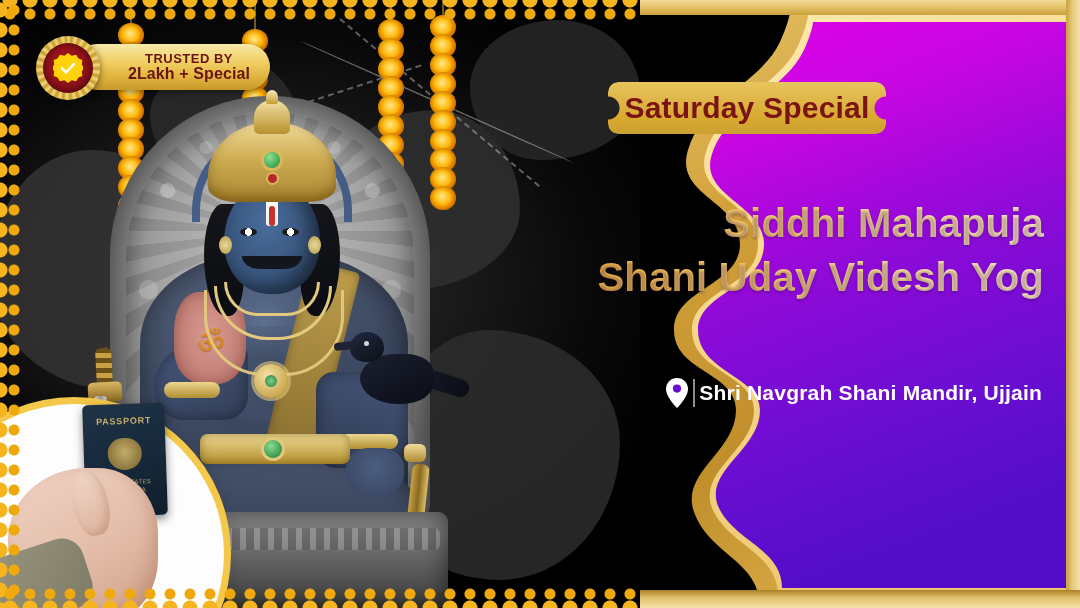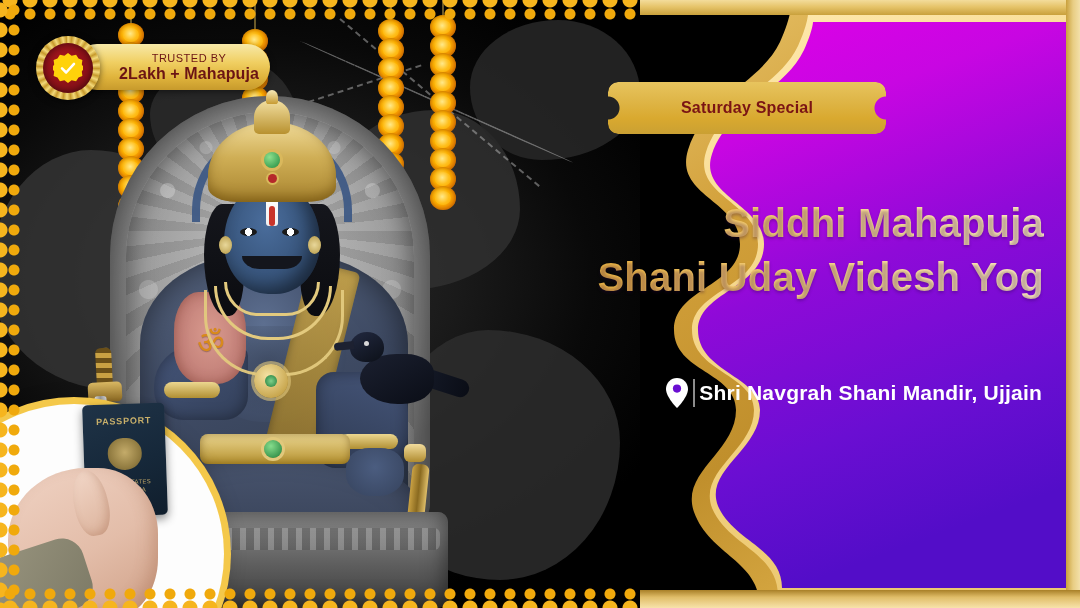--- a/index.html
+++ b/index.html
@@ -286,21 +286,21 @@
   .trust-badge { position:absolute; left:36px; top:36px; z-index:20;
       display:flex; align-items:center; height:62px; }
   .tb-pill {
       position:absolute; left:38px; top:8px;
       width:196px; height:46px; border-radius:23px;
       background:linear-gradient(180deg,#f7e9a8 0%, #f0cf62 40%, #e0b43c 72%, #c79a2c 100%);
       box-shadow:0 2px 6px rgba(0,0,0,.45);
       display:flex; flex-direction:column; align-items:center; justify-content:center;
       padding-left:34px;
   }
-  .tb-l1 { color:#6b1414; font-size:11px; font-weight:normal; letter-spacing:.5px; line-height:13px; }
+  .tb-l1 { color:#6b1414; font-size:13px; font-weight:bold; letter-spacing:.5px; line-height:13px; }
   .tb-l2 { color:#6b1414; font-size:16px; font-weight:bold; line-height:18px; letter-spacing:.1px; }
   .tb-seal { position:absolute; left:0; top:0; width:64px; height:64px; z-index:2;
       border-radius:50%;
       background:
         conic-gradient(from 0deg,
           #f3d97a 0deg, #c79a2c 7deg, #f3d97a 14deg, #c79a2c 21deg, #f3d97a 28deg,
           #c79a2c 35deg, #f3d97a 42deg, #c79a2c 49deg, #f3d97a 56deg, #c79a2c 63deg,
           #f3d97a 70deg, #c79a2c 77deg, #f3d97a 84deg, #c79a2c 91deg, #f3d97a 98deg,
           #c79a2c 105deg, #f3d97a 112deg, #c79a2c 119deg, #f3d97a 126deg, #c79a2c 133deg,
           #f3d97a 140deg, #c79a2c 147deg, #f3d97a 154deg, #c79a2c 161deg, #f3d97a 168deg,
@@ -341,21 +341,21 @@
       -webkit-mask-image:
           radial-gradient(circle 11px at 0px 26px, transparent 0 11px, #000 12px),
           radial-gradient(circle 11px at 278px 26px, transparent 0 11px, #000 12px);
       -webkit-mask-composite:source-in;
       mask-image:
           radial-gradient(circle 11px at 0px 26px, transparent 0 11px, #000 12px),
           radial-gradient(circle 11px at 278px 26px, transparent 0 11px, #000 12px);
       mask-composite:intersect;
       box-shadow:0 2px 8px rgba(60,0,80,.35);
   }
-  .ribbon-text { color:#7a1414; font-size:16px; font-weight:bold; letter-spacing:.2px; }
+  .ribbon-text { color:#7a1414; font-size:30px; font-weight:bold; letter-spacing:.2px; }
 
   .title-block { position:absolute; left:0; right:36px; top:196px; text-align:right; }
   .title-line { font-size:40px; font-weight:bold; line-height:54px; letter-spacing:.2px;
       background:linear-gradient(90deg,#d99b27 0%, #f0bc4e 32%, #fbdd93 68%, #ffeec4 100%);
       -webkit-background-clip:text; background-clip:text; color:transparent;
       text-shadow:0 2px 3px rgba(40,0,60,.28); }
 
   .loc-row { position:absolute; right:38px; top:378px;
       display:flex; align-items:center; gap:4px; }
   .pin { width:24px; height:30px; flex:0 0 auto; }
@@ -518,21 +518,21 @@
     <div class="sleeve"></div>
 
     <div class="lace lace-top"></div>
     <div class="lace lace-left"></div>
     <div class="lace lace-bottom"></div>
   </div>
 
   <div class="trust-badge">
     <div class="tb-pill">
       <div class="tb-l1">TRUSTED BY</div>
-      <div class="tb-l2">2Lakh + Mahapuja</div>
+      <div class="tb-l2">2Lakh + Special</div>
     </div>
     <div class="tb-seal">
       <div class="tb-seal-inner">
         <div class="tb-check">
           <svg viewBox="0 0 24 24" aria-hidden="true">
             <path d="M4 12.5 L9.5 18 L20 6.5" fill="none" stroke="#ffffff" stroke-width="3.4" stroke-linecap="round" stroke-linejoin="round"></path>
           </svg>
         </div>
       </div>
     </div>

